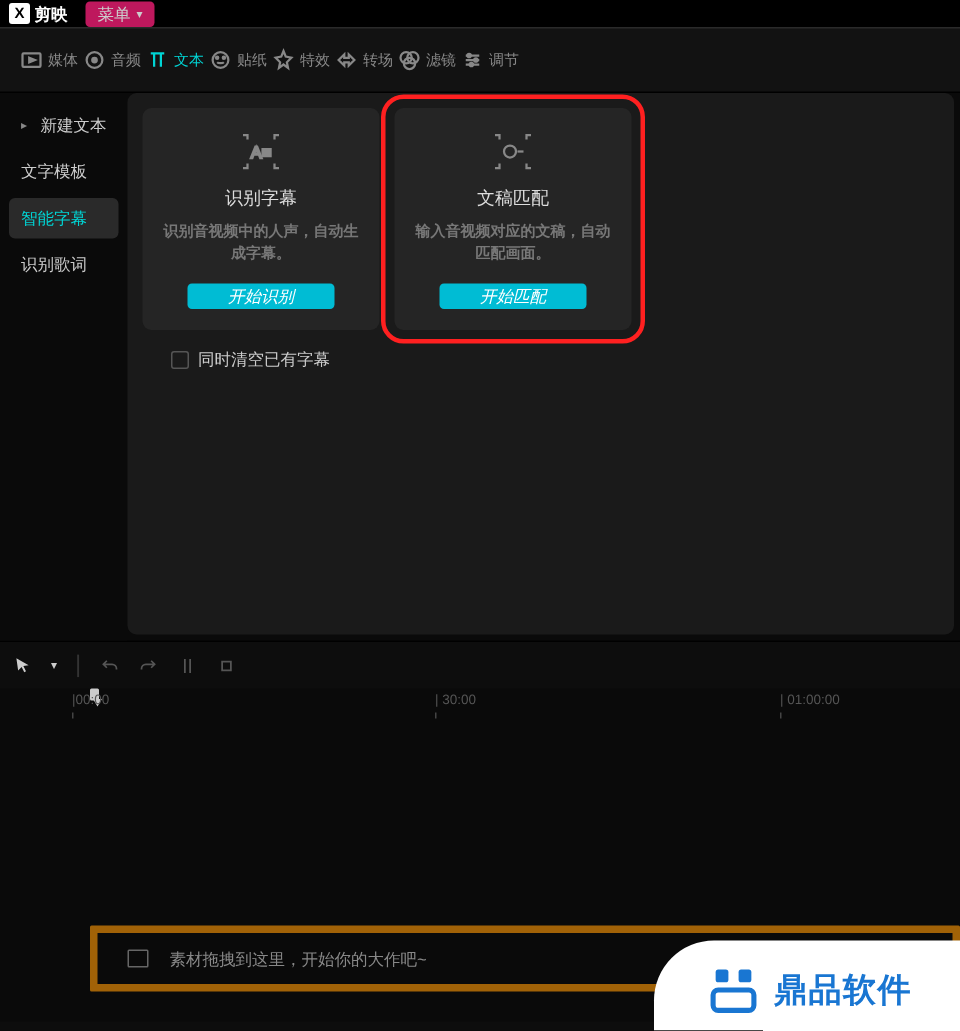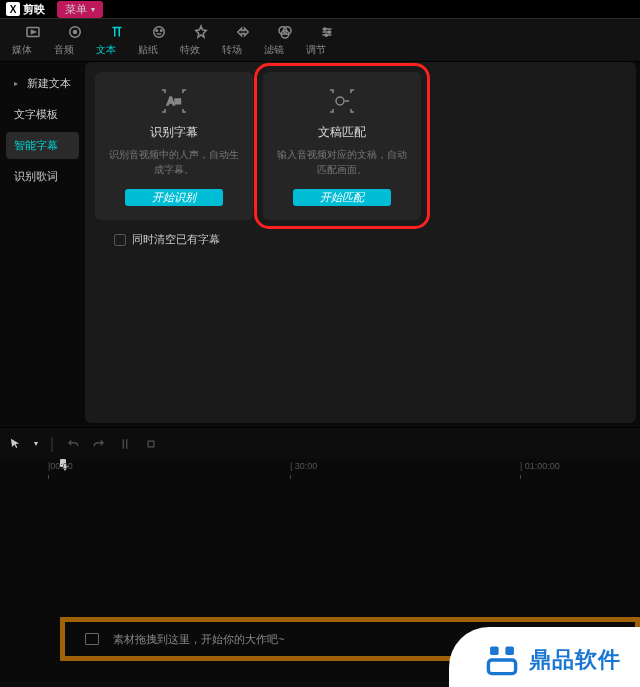--- a/index.html
+++ b/index.html
@@ -7,40 +7,40 @@
 
 
 .topbar { height: 18px; background: #000; display: flex; align-items: center; padding: 0 6px; font-size: 11px; }
 .logo { display: flex; align-items: center; gap: 3px; color: #fff; font-weight: bold; }
 .logo-icon { width: 14px; height: 14px; background: #fff; border-radius: 2px; display: flex; align-items: center; justify-content: center; color: #000; font-size: 10px; font-weight: bold; }
 .menu-drop { margin-left: 12px; background: #be185d; padding: 1px 8px; border-radius: 3px; display: flex; align-items: center; gap: 4px; color: #ccc; font-size: 11px; }
 .chev { font-size: 8px; }
 
 
 .tabbar { height: 44px; background: #121212; border-top: 1px solid #2a2a2a; border-bottom: 1px solid #000; display: flex; align-items: center; padding: 0 12px; gap: 0; }
-.tab { width: 42px; display: flex; flex-direction: column; gap: 2px; color: #888; font-size: 10px; cursor: pointer; }
+.tab { width: 42px; display: flex; align-items: center; gap: 2px; color: #888; font-size: 10px; cursor: pointer; }
 .tab.active { color: #00d4d4; }
 .tab-icon { height: 18px; display: flex; align-items: center; justify-content: center; }
 .tab-icon svg { width: 18px; height: 18px; }
 
 
 .main { display: flex; height: 365px; background: #0a0a0a; }
 .sidebar { width: 85px; background: #0a0a0a; padding: 8px 6px; }
 .side-item { padding: 6px 8px; font-size: 11px; color: #ccc; border-radius: 4px; margin-bottom: 4px; display: flex; align-items: center; justify-content: space-between; cursor: pointer; }
 .side-item.active { background: #2a2a2a; color: #00d4d4; }
 .side-tri { font-size: 8px; color: #888; }
 
 .content { flex: 1; background: #1a1a1a; padding: 10px; border-radius: 6px; margin: 0 4px 4px 0; }
 .cards { display: flex; gap: 10px; }
 .card { width: 158px; height: 148px; background: #252525; border-radius: 6px; padding: 14px 10px; display: flex; flex-direction: column; align-items: center; }
 .card.highlighted { outline: 3px solid #ff2020; outline-offset: 6px; }
 .card-icon { width: 40px; height: 30px; margin-bottom: 8px; display: flex; align-items: center; justify-content: center; }
 .card-icon svg { stroke: #888; fill: none; stroke-width: 1.5; }
 .card-title { color: #ddd; font-size: 12px; margin-bottom: 6px; }
-.card-desc { color: #777; font-size: 10px; text-align: center; line-height: 1.5; margin-bottom: 12px; min-height: 30px; }
+.card-desc { color: #777; font-size: 10px; text-align: center; line-height: 1.5; margin-bottom: 12px; min-height: 30px; font-weight: bold; }
 .card-btn { background: #00bcd4; color: #fff; border: none; width: 98px; height: 24px; border-radius: 3px; font-size: 11px; cursor: pointer; font-style: italic; }
 
 .checkbox-row { display: flex; align-items: center; gap: 6px; margin-top: 12px; font-size: 11px; color: #ccc; padding-left: 19px; }
 .checkbox { width: 12px; height: 12px; border: 1px solid #555; border-radius: 2px; }
 
 
 .tl-tools { height: 32px; background: #0d0d0d; border-top: 1px solid #000; display: flex; align-items: center; padding: 0 8px; gap: 12px; }
 .tl-tool { color: #555; cursor: pointer; display: flex; align-items: center; }
 .tl-tool.light { color: #ccc; }
 .tl-sep { color: #333; }
@@ -54,21 +54,21 @@
 .playhead::before { content: ''; position: absolute; left: 2px; top: 0; width: 6px; height: 8px; background: #ccc; border-radius: 1px; }
 .playhead::after { content: ''; position: absolute; left: 4px; top: 7px; border-left: 3px solid transparent; border-right: 3px solid transparent; border-top: 5px solid #ccc; }
 
 
 .tl-body { height: 200px; background: #0a0a0a; position: relative; }
 .tl-track { position: absolute; left: 60px; right: 0; top: 136px; height: 44px; border: 5px solid #a16207; border-radius: 1px; display: flex; align-items: center; padding-left: 20px; gap: 14px; }
 .track-icon { width: 14px; height: 12px; border: 1px solid #666; border-radius: 1px; }
 .track-text { color: #888; font-size: 11px; }
 
 
-.watermark { position: absolute; right: 0; bottom: 0; background: #fff; border-radius: 40px 0 0 0; padding: 16px 19px 10px 36px; display: flex; align-items: center; gap: 10px; }
+.watermark { position: absolute; right: 0; bottom: 0; background: #fff; border-radius: 40px 0 0 0; padding: 16px 32px 10px 36px; display: flex; align-items: center; gap: 10px; }
 .wm-icon { width: 34px; height: 34px; }
 .wm-text { color: #1976d2; font-size: 22px; font-weight: bold; letter-spacing: 1px; }
 </style>
 </head>
 <body>
 
 <div class="topbar">
   <div class="logo">
     <div class="logo-icon">X</div>
     <span>剪映</span>

